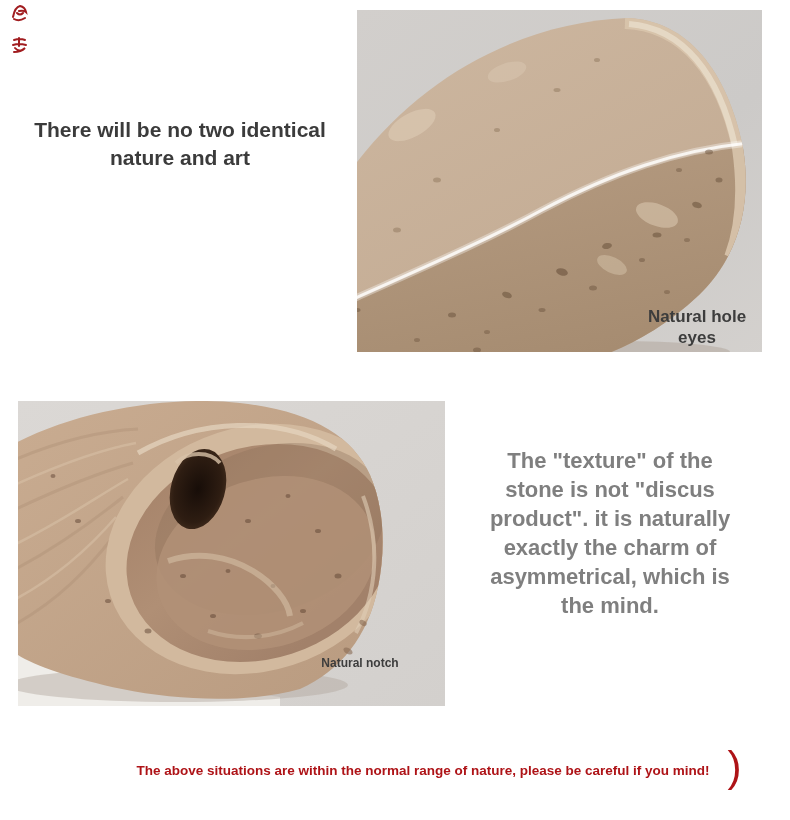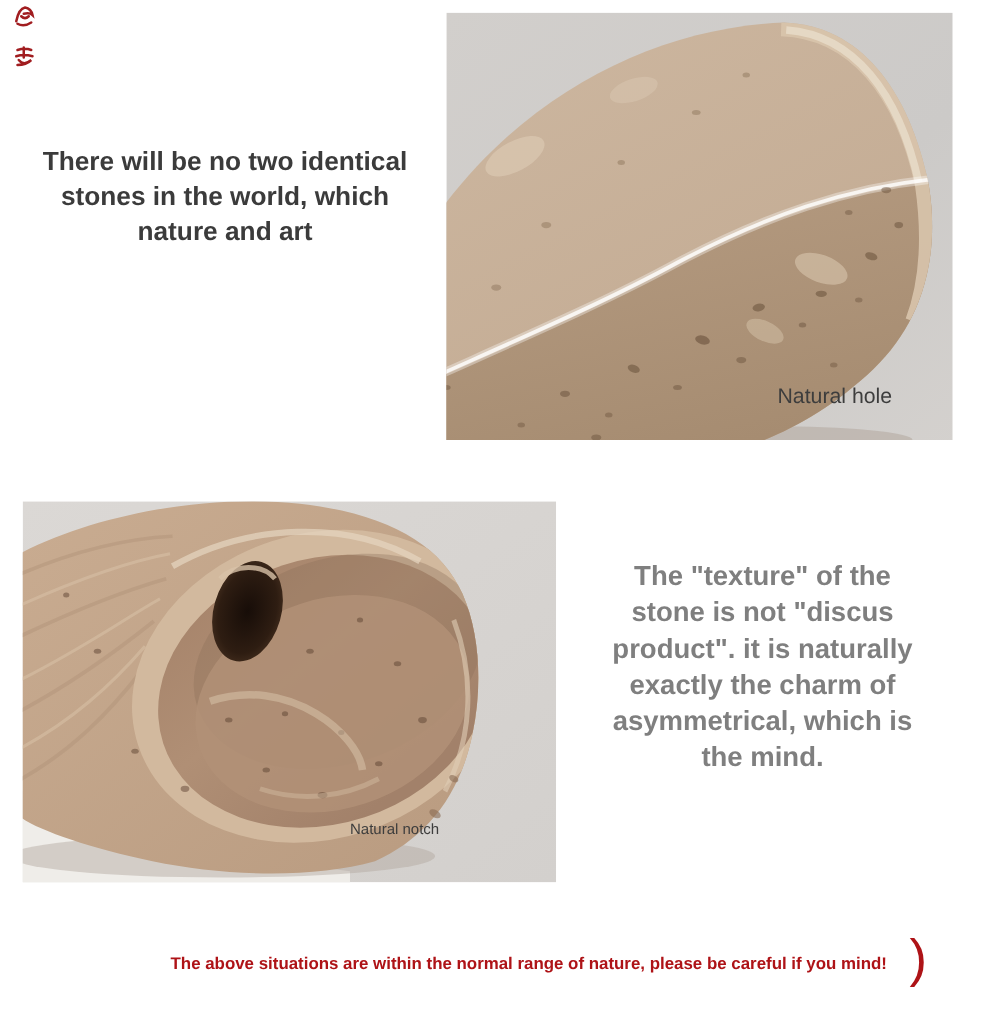--- a/index.html
+++ b/index.html
@@ -18,21 +18,21 @@
     text-align:center;letter-spacing:0px;
   }
 
   
   .photo{position:absolute;overflow:hidden;}
   .photo-top{left:357px;top:10px;width:418px;height:342px;}
   .photo-bottom{left:18px;top:401px;width:427px;height:305px;}
   .photo svg{display:block;}
 
   .caption{
-    position:absolute;font-weight:400;color:#3d3d3d;text-align:left;line-height:21px;
+    position:absolute;font-weight:700;color:#3d3d3d;text-align:center;line-height:21px;
   }
   .caption-top{left:265px;top:296px;width:150px;font-size:17px;}
   .caption-bottom{left:262px;top:252px;width:160px;font-size:12px;}
 
   
   .texture-par{
     position:absolute;left:450px;top:446px;width:320px;
     font-size:22px;font-weight:700;color:#7f7f7f;line-height:29px;text-align:center;
   }
 
@@ -57,21 +57,20 @@
 
   <svg class="wm m1" viewBox="0 0 17 19">
     <path d="M2,13 Q4,3 9,2 Q14,3 15,8 Q13,6 8,7 M3,15 Q8,18 14,14 M6,9 Q9,12 12,9" fill="none" stroke="#a11d20" stroke-width="2" stroke-linecap="round"></path>
   </svg>
   <svg class="wm m2" viewBox="0 0 17 19">
     <path d="M3,4 Q9,2 14,4 M8,2 L8,10 M2,9 Q8,7 15,9 M4,12 Q8,17 14,12 Q10,16 3,16" fill="none" stroke="#a11d20" stroke-width="2" stroke-linecap="round"></path>
   </svg>
 
   <div class="intro">
     <div>There will be no two identical</div>
-    <div>stones in the world, which</div>
     <div>nature and art</div>
   </div>
 
   <div class="photo photo-top">
     <svg width="418" height="342" viewBox="0 0 418 342">
       <defs>
         <linearGradient id="bg1" x1="0" y1="0" x2="1" y2="1">
           <stop offset="0" stop-color="#d2cfcc"></stop>
             <stop offset="0.6" stop-color="#cccac8"></stop>
             <stop offset="1" stop-color="#d4d1ce"></stop>
@@ -128,20 +127,21 @@
           <ellipse cx="80" cy="170" rx="4" ry="2.5"></ellipse>
           <ellipse cx="140" cy="120" rx="3" ry="2"></ellipse>
           <ellipse cx="200" cy="80" rx="3.5" ry="2"></ellipse>
           <ellipse cx="240" cy="50" rx="3" ry="2"></ellipse>
           <ellipse cx="40" cy="220" rx="4" ry="2.5"></ellipse>
         </g>
       </g>
     </svg>
     <div class="caption caption-top">
       <div>Natural hole</div>
+      <div>eyes</div>
     </div>
   </div>
 
   <div class="photo photo-bottom">
     <svg width="427" height="305" viewBox="0 0 427 305">
       <defs>
         <linearGradient id="bg2" x1="0" y1="0" x2="1" y2="1">
           <stop offset="0" stop-color="#dbd8d5"></stop>
             <stop offset="1" stop-color="#d3d0cd"></stop>
         </linearGradient>

